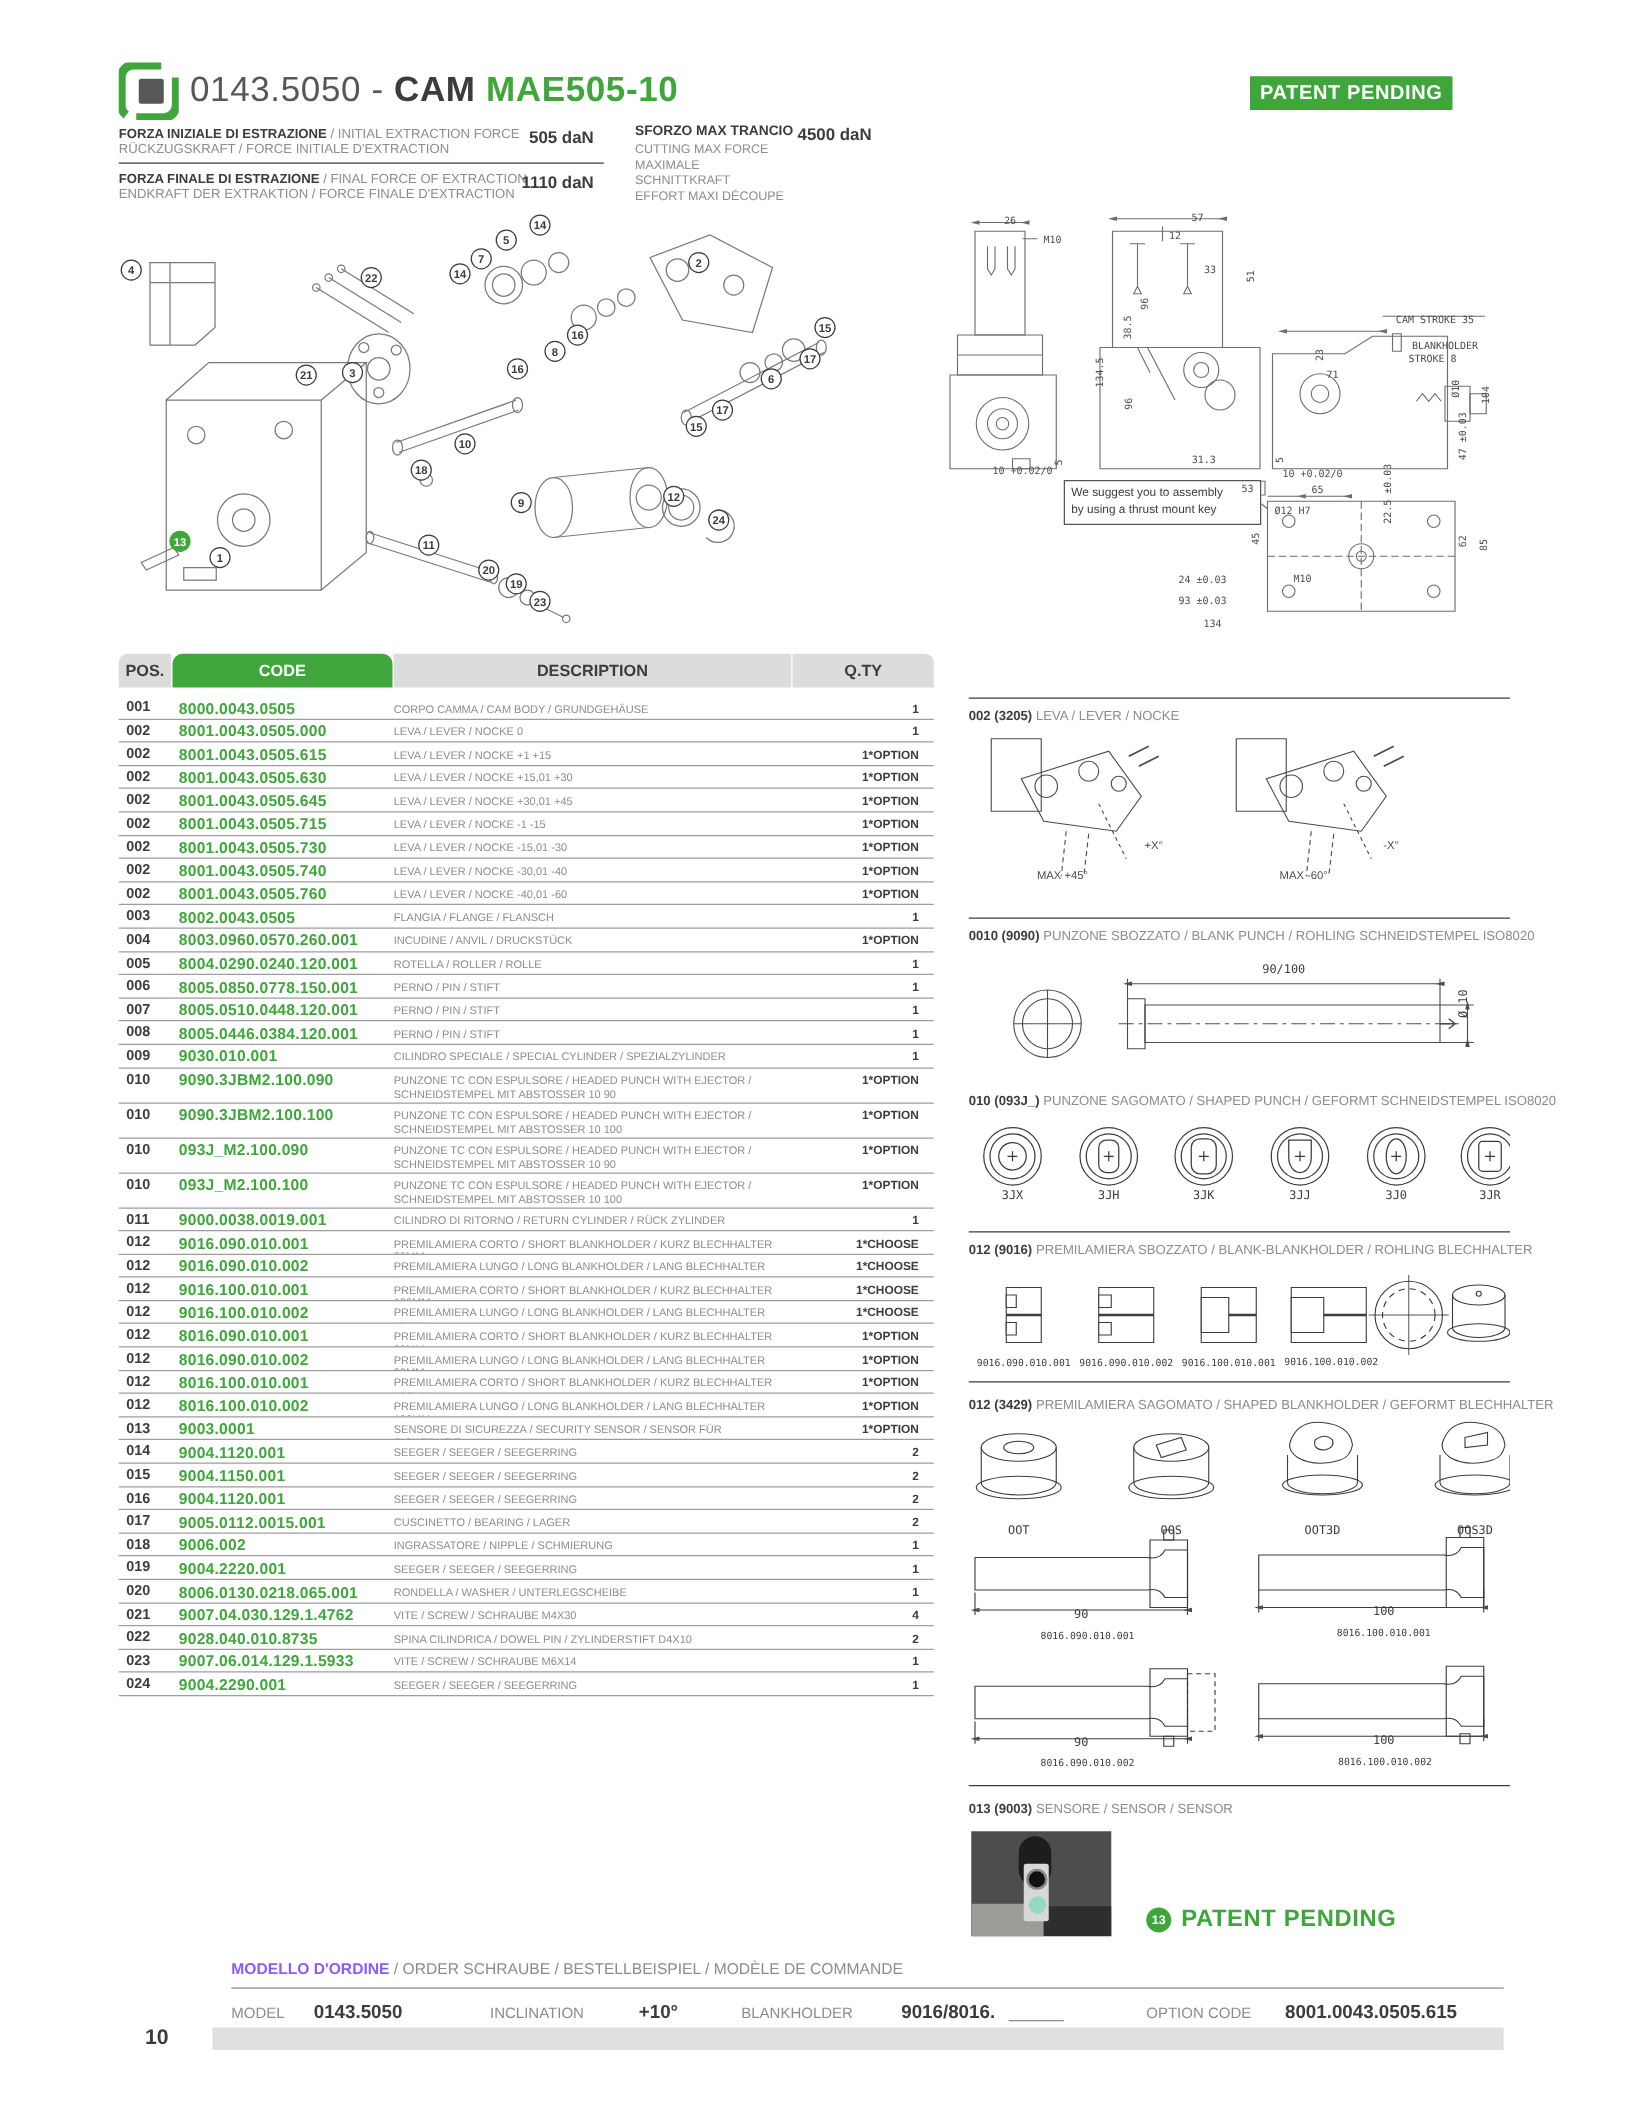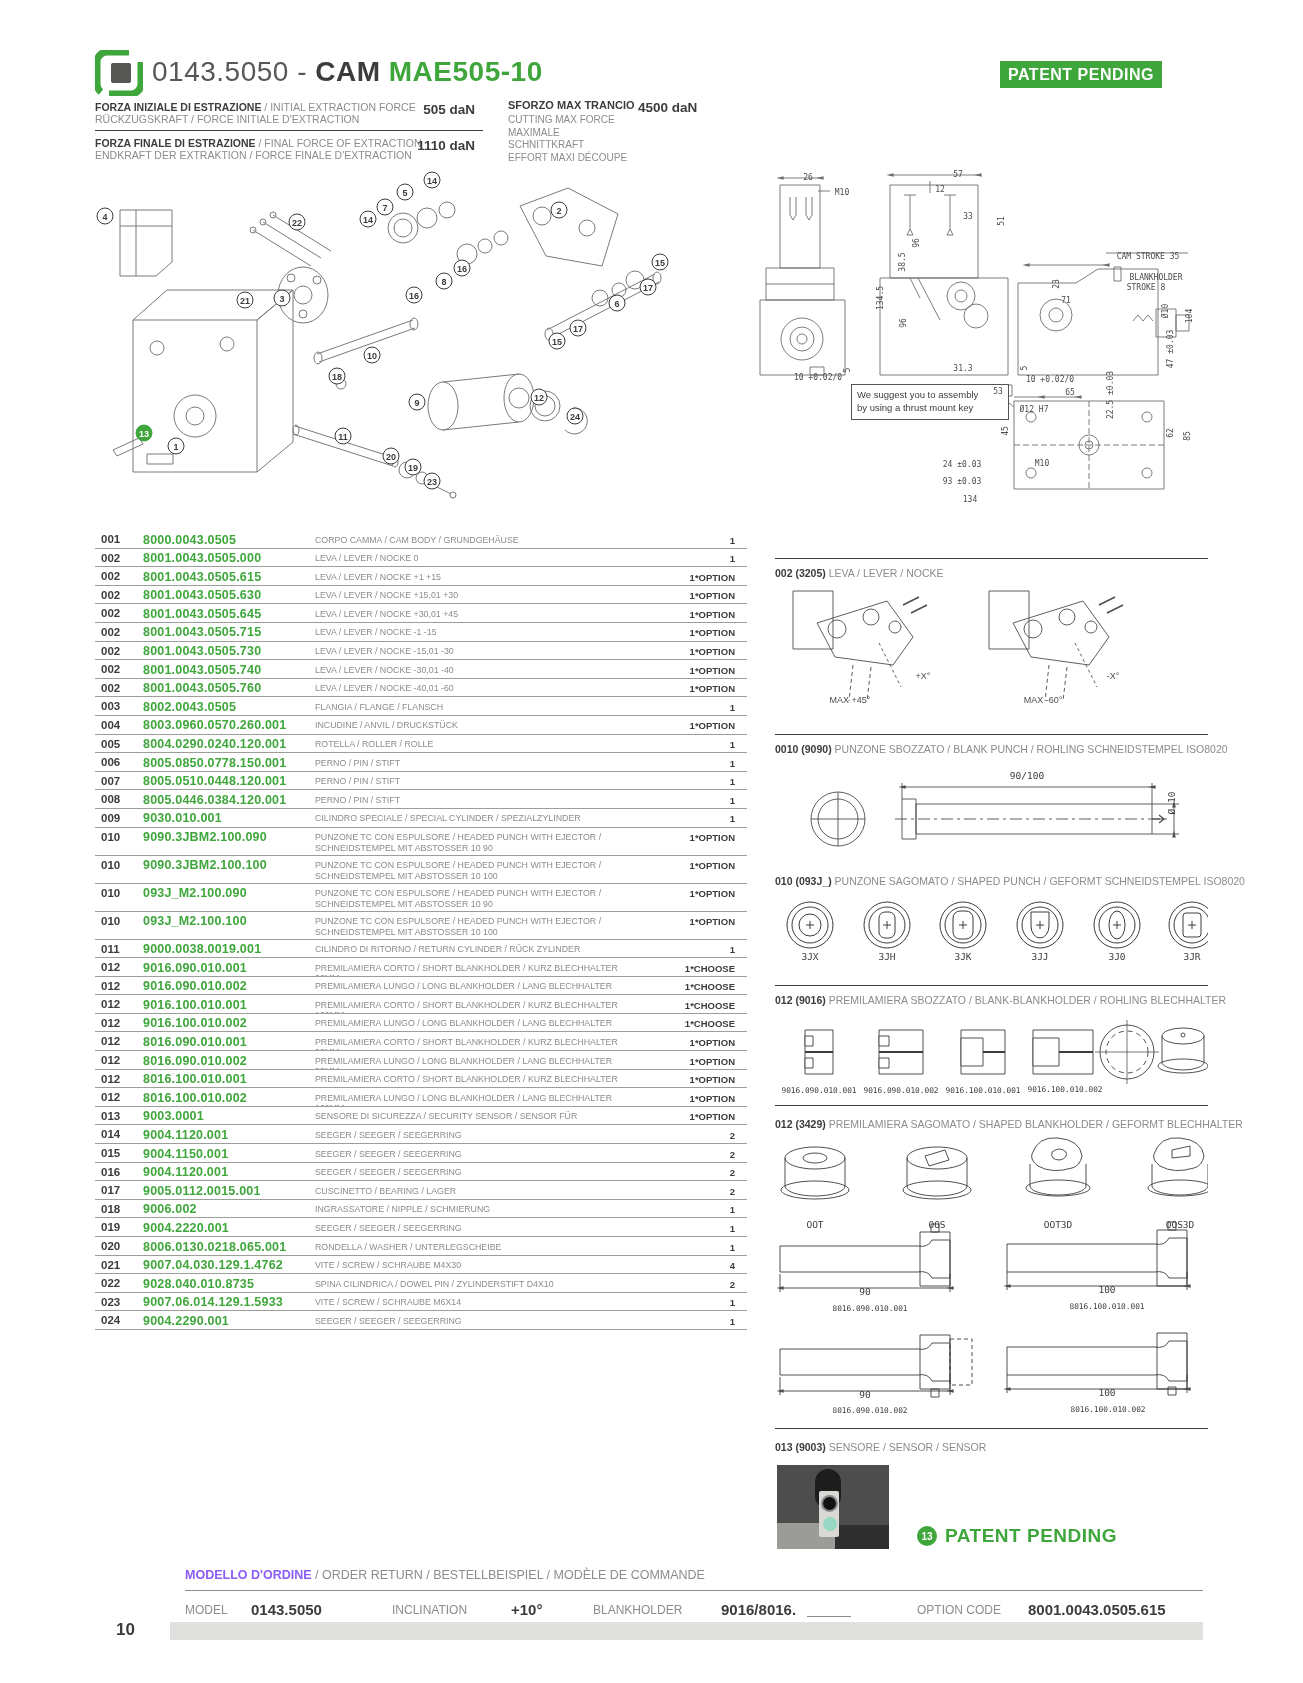--- a/index.html
+++ b/index.html
@@ -332,34 +332,40 @@
       <span class="dlabel rot" style="left: 338px; top: 121px;">23</span>
       <span class="dlabel rot" style="left: 447px; top: 148px;">Ø10</span>
       <span class="dlabel rot" style="left: 471px; top: 153px;">104</span>
       <span class="dlabel rot" style="left: 452px; top: 186px;">47 ±0.03</span>
       <span class="dlabel" style="left: 245px; top: 205px;">31.3</span>
       <span class="dlabel" style="left: 100px; top: 214px;">10 +0.02/0</span>
       <span class="dlabel rot" style="left: 129px; top: 207px;">5</span>
       <span class="dlabel" style="left: 332px; top: 216px;">10 +0.02/0</span>
       <span class="dlabel rot" style="left: 306px; top: 205px;">5</span>
       <span class="dlabel" style="left: 280px; top: 228px;">53</span>
-      <span class="dlabel" style="left: 352px; top: 229px;">65</span>
+      <span class="dlabel" style="left: 336px; top: 229px;">65</span>
       <span class="dlabel rot" style="left: 392px; top: 232px;">22.5 ±0.03</span>
       <span class="dlabel" style="left: 316px; top: 246px;">Ø12 H7</span>
       <span class="dlabel rot" style="left: 287px; top: 268px;">45</span>
       <span class="dlabel rot" style="left: 452px; top: 270px;">62</span>
       <span class="dlabel rot" style="left: 469px; top: 273px;">85</span>
       <span class="dlabel" style="left: 244px; top: 301px;">24 ±0.03</span>
       <span class="dlabel" style="left: 244px; top: 318px;">93 ±0.03</span>
       <span class="dlabel" style="left: 252px; top: 336px;">134</span>
       <span class="dlabel" style="left: 324px; top: 300px;">M10</span>
     </div>
 </div>
 
 <div class="abs ptable">
+  <div class="thead">
+    <div class="th-pos">POS.</div>
+    <div class="th-code">CODE</div>
+    <div class="th-desc">DESCRIPTION</div>
+    <div class="th-qty">Q.TY</div>
+  </div>
   <div class="tbody" id="parts-table-body">
       <div class="trow">
         <div class="c-pos">001</div>
         <div class="c-code">8000.0043.0505</div>
         <div class="c-desc">CORPO CAMMA / CAM BODY / GRUNDGEHÄUSE</div>
         <div class="c-qty">1</div>
       </div>
       <div class="trow">
         <div class="c-pos">002</div>
         <div class="c-code">8001.0043.0505.000</div>
@@ -847,21 +853,21 @@
     <div class="lens"></div>
     <div class="led"></div>
   </div>
   <div class="patent-bottom">
     <div class="circ">13</div>
     <div class="txt">PATENT PENDING</div>
   </div>
 </div>
 
 <div class="abs order-title">
-  <b>MODELLO D'ORDINE</b><span> / ORDER RETURN / BESTELLBEISPIEL / MODÈLE DE COMMANDE</span>
+  <b>MODELLO D'ORDINE</b><span> / ORDER SCHRAUBE / BESTELLBEISPIEL / MODÈLE DE COMMANDE</span>
 </div>
 <div class="abs order-sep"></div>
 <div class="abs order-row">
   <span class="lab" style="left:0">MODEL</span>
   <span class="val" style="left:66px">0143.5050</span>
   <span class="lab" style="left:207px">INCLINATION</span>
   <span class="val" style="left:326px">+10°</span>
   <span class="lab" style="left:408px">BLANKHOLDER</span>
   <span class="val" style="left:536px">9016/8016.</span>
   <span class="uline" style="left:622px"></span>

